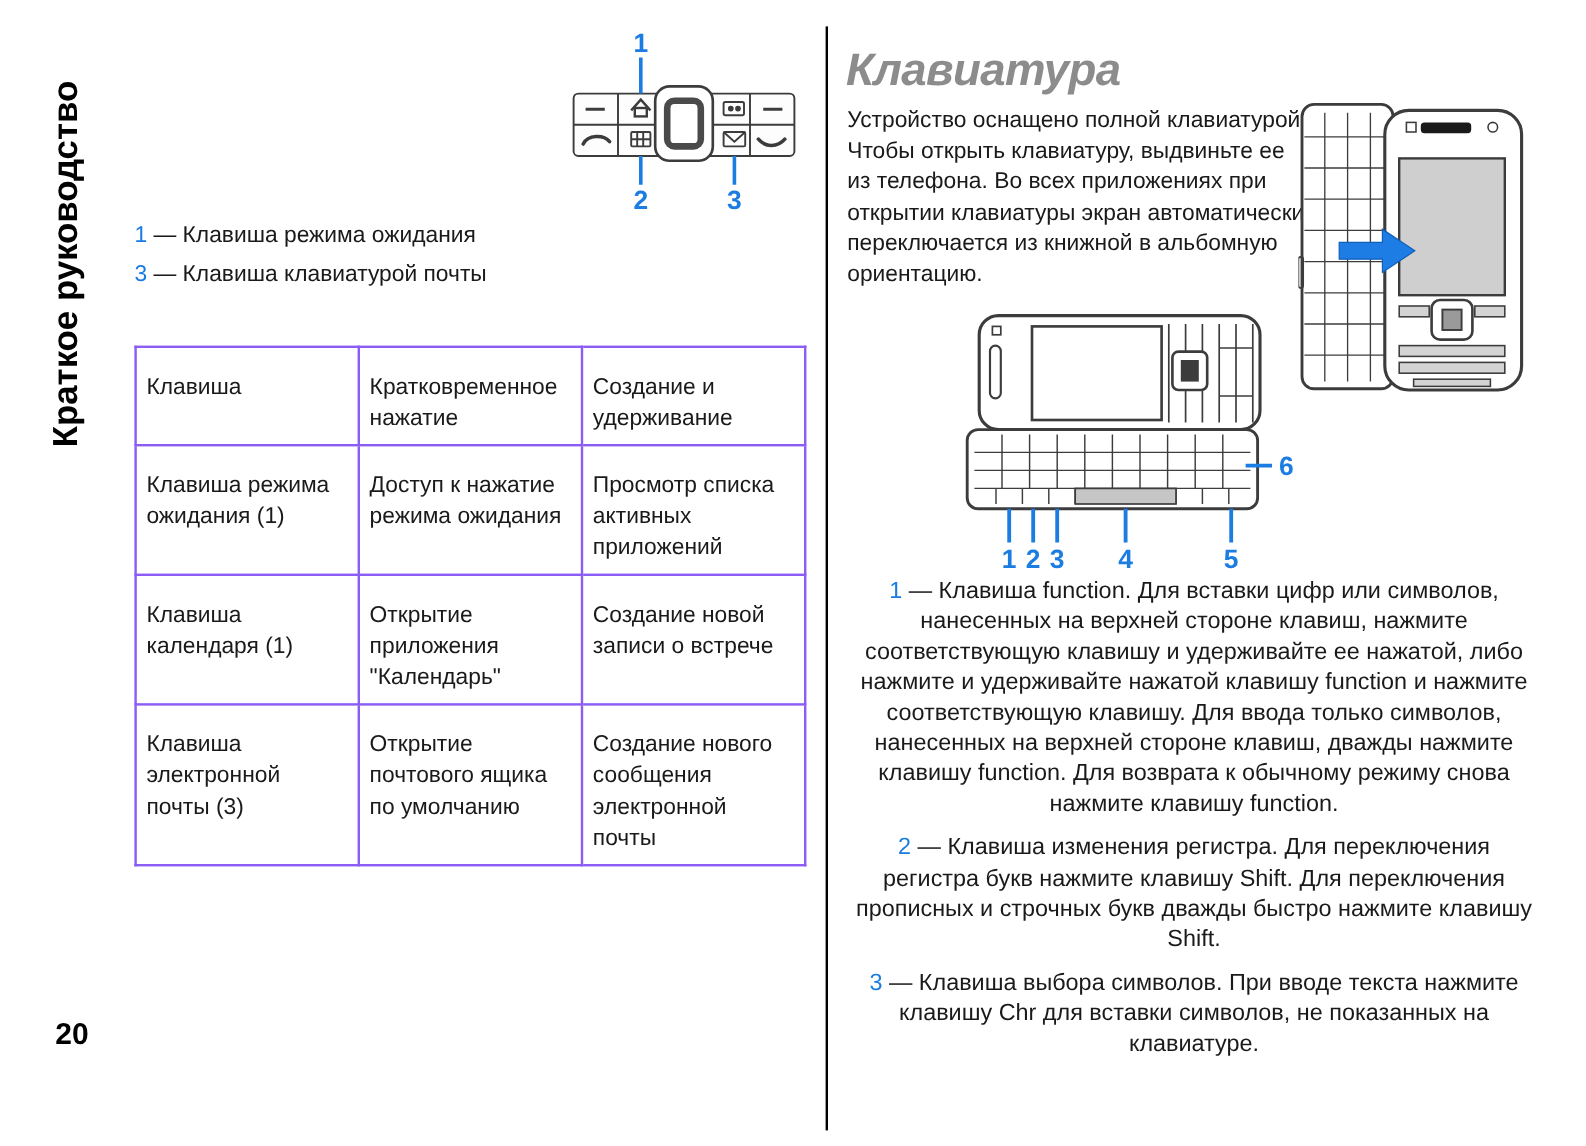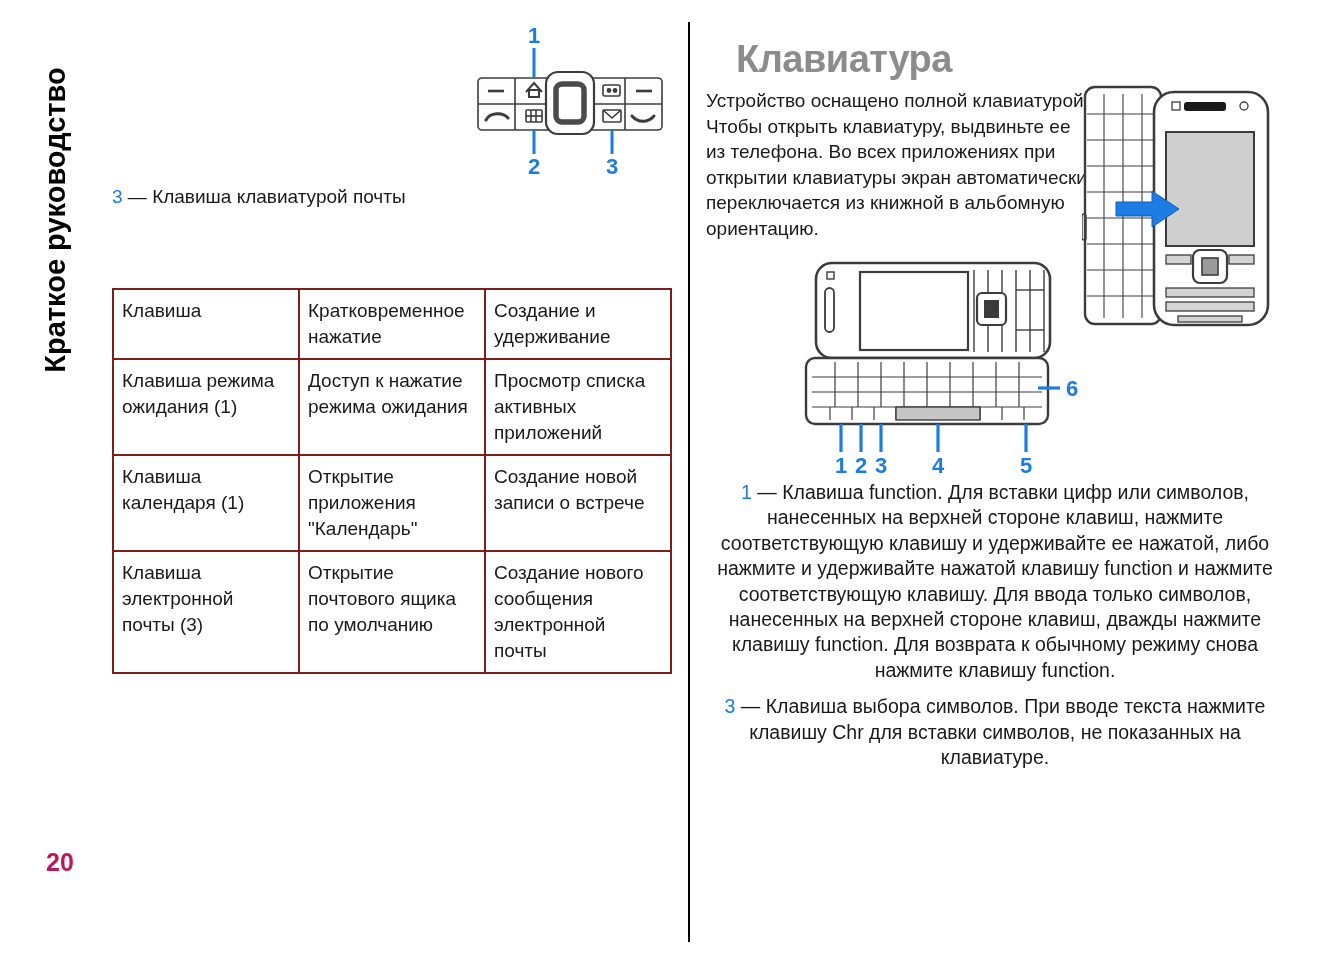--- a/index.html
+++ b/index.html
@@ -8,40 +8,40 @@
     font-family:"Liberation Sans","DejaVu Sans",sans-serif; color:#1a1a1a; overflow:hidden;
   }
   .accent { color:#1b7ce2; }
   
   .sidebar-title {
     position:absolute; left:-116px; top:200px; width:350px; height:40px;
     transform:rotate(-90deg); text-align:center;
     font-size:29px; font-weight:bold; color:#000; letter-spacing:0px; white-space:nowrap;
   }
   .page-number {
-    position:absolute; left:46px; top:848px; font-size:25px; font-weight:bold; color:#be185d;
+    position:absolute; left:46px; top:848px; font-size:25px; font-weight:bold; color:#000000;
   }
   
   .key-list { position:absolute; left:112px; top:181px; font-size:19px; line-height:32px; }
   
   table.key-table {
     position:absolute; left:112px; top:288px; width:560px;
     border-collapse:collapse; table-layout:fixed;
     font-size:19px; line-height:26px;
   }
   table.key-table td {
-    border:2px solid #7f1d1d; padding:8px 8px 8px 8px; vertical-align:top;
+    border:2px solid #8b5cf6; padding:20px 8px 8px 8px; vertical-align:top;
     overflow-wrap:break-word;
   }
   
   .col-divider { position:absolute; left:688px; top:22px; width:2px; height:920px; background:#000; }
   
   .heading {
-    position:absolute; left:736px; top:38px; font-size:38px; font-weight:bold;
-    color:#8c8c8c; letter-spacing:-0.5px;
+    position:absolute; left:705px; top:38px; font-size:38px; font-weight:bold;
+    color:#8c8c8c; letter-spacing:-0.5px;font-style:italic;
   }
   .intro {
     position:absolute; left:706px; top:88px; width:388px;
     font-size:19px; line-height:25.5px; margin:0;
   }
   .items { position:absolute; left:706px; top:480px; width:578px; }
   .items p { margin:0 0 11px 0; font-size:19.5px; line-height:25.4px;text-align:center; }
   
   .nav-keys-svg   { position:absolute; left:470px;  top:26px;  }
   .land-phone-svg { position:absolute; left:798px;  top:260px; }
@@ -111,20 +111,24 @@
       <line x1="64" y1="22" x2="64" y2="52"></line>
       <line x1="64" y1="104" x2="64" y2="128"></line>
       <line x1="142" y1="104" x2="142" y2="128"></line>
     </g>
     <text class="callout" x="64" y="17">1</text>
     <text class="callout" x="64" y="148">2</text>
     <text class="callout" x="142" y="148">3</text>
   </svg>
 
   <div class="key-list">
+    <div>
+      <span class="accent">1</span>
+      <span>— Клавиша режима ожидания</span>
+    </div>
     <div>
       <span class="accent">3</span>
       <span>— Клавиша клавиатурой почты</span>
     </div>
   </div>
 
   <table class="key-table">
     <tbody>
       <tr>
         <td>Клавиша</td>
@@ -266,18 +270,22 @@
       <polygon points="34,128 70,128 70,117 97,135 70,153 70,142 34,142"></polygon>
     </g>
   </svg>
 
   <div class="items">
     <p>
       <span class="accent">1</span>
       <span>— Клавиша function. Для вставки цифр или символов, нанесенных на верхней стороне клавиш, нажмите соответствующую клавишу и удерживайте ее нажатой, либо нажмите и удерживайте нажатой клавишу function и нажмите соответствующую клавишу. Для ввода только символов, нанесенных на верхней стороне клавиш, дважды нажмите клавишу function. Для возврата к обычному режиму снова нажмите клавишу function.</span>
     </p>
     <p>
+      <span class="accent">2</span>
+      <span>— Клавиша изменения регистра. Для переключения регистра букв нажмите клавишу Shift. Для переключения прописных и строчных букв дважды быстро нажмите клавишу Shift.</span>
+    </p>
+    <p>
       <span class="accent">3</span>
       <span>— Клавиша выбора символов. При вводе текста нажмите клавишу Chr для вставки символов, не показанных на клавиатуре.</span>
     </p>
   </div>
 
 </div>
 
 </body></html>

